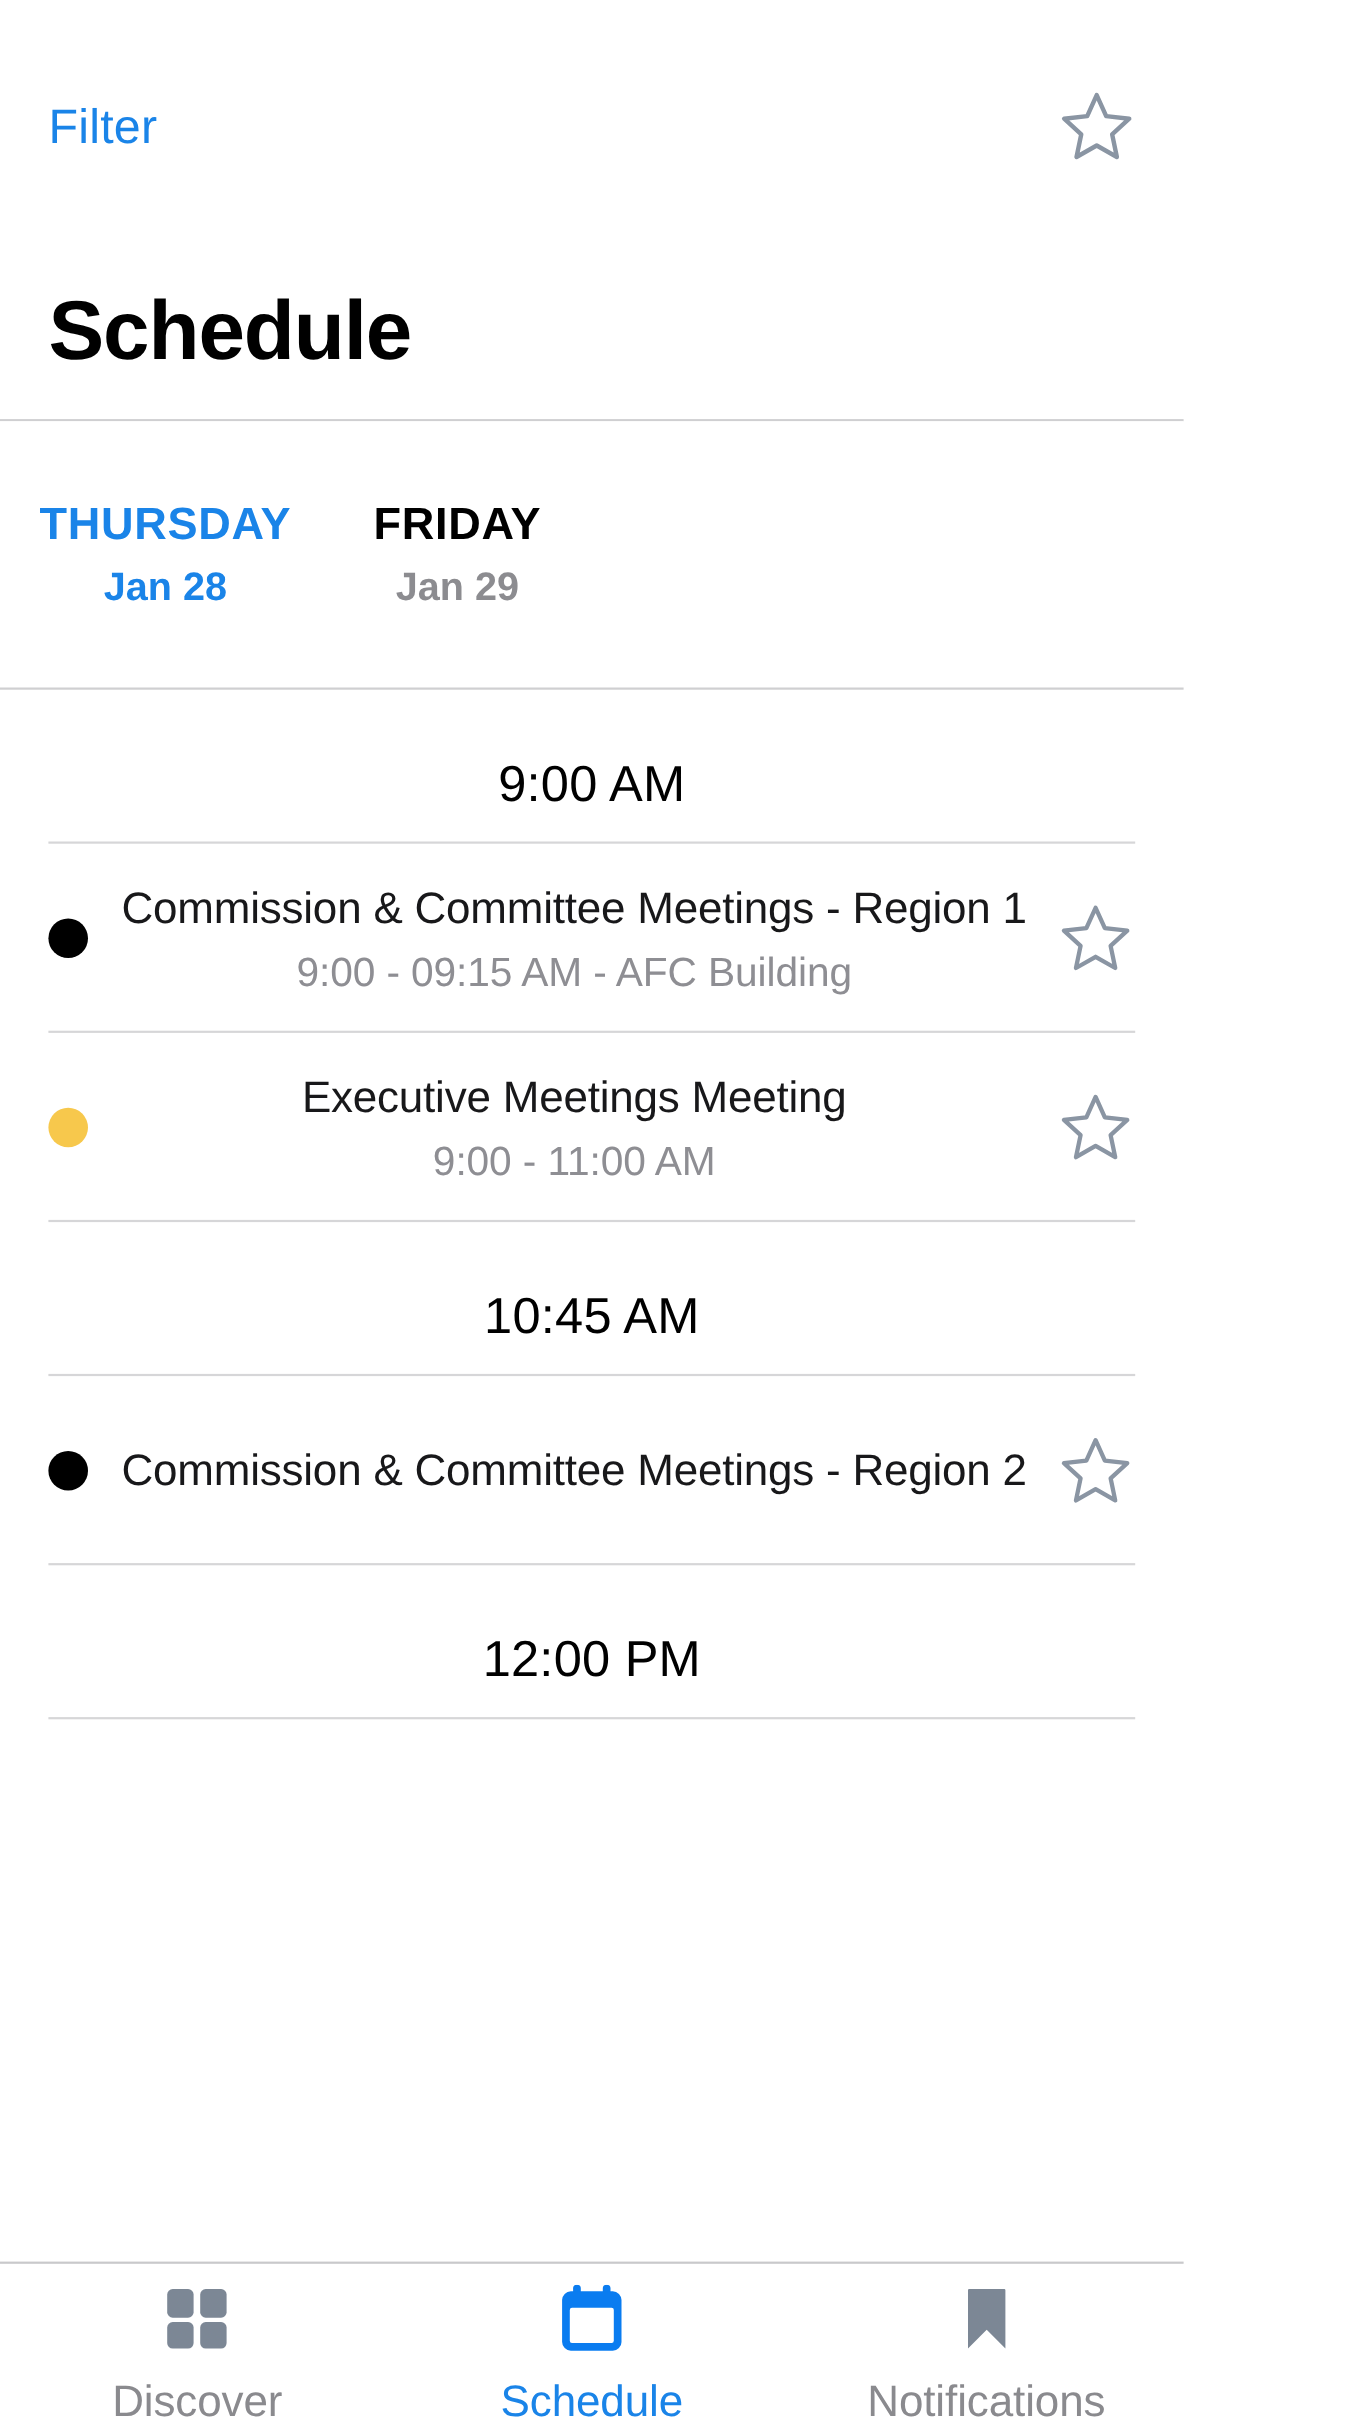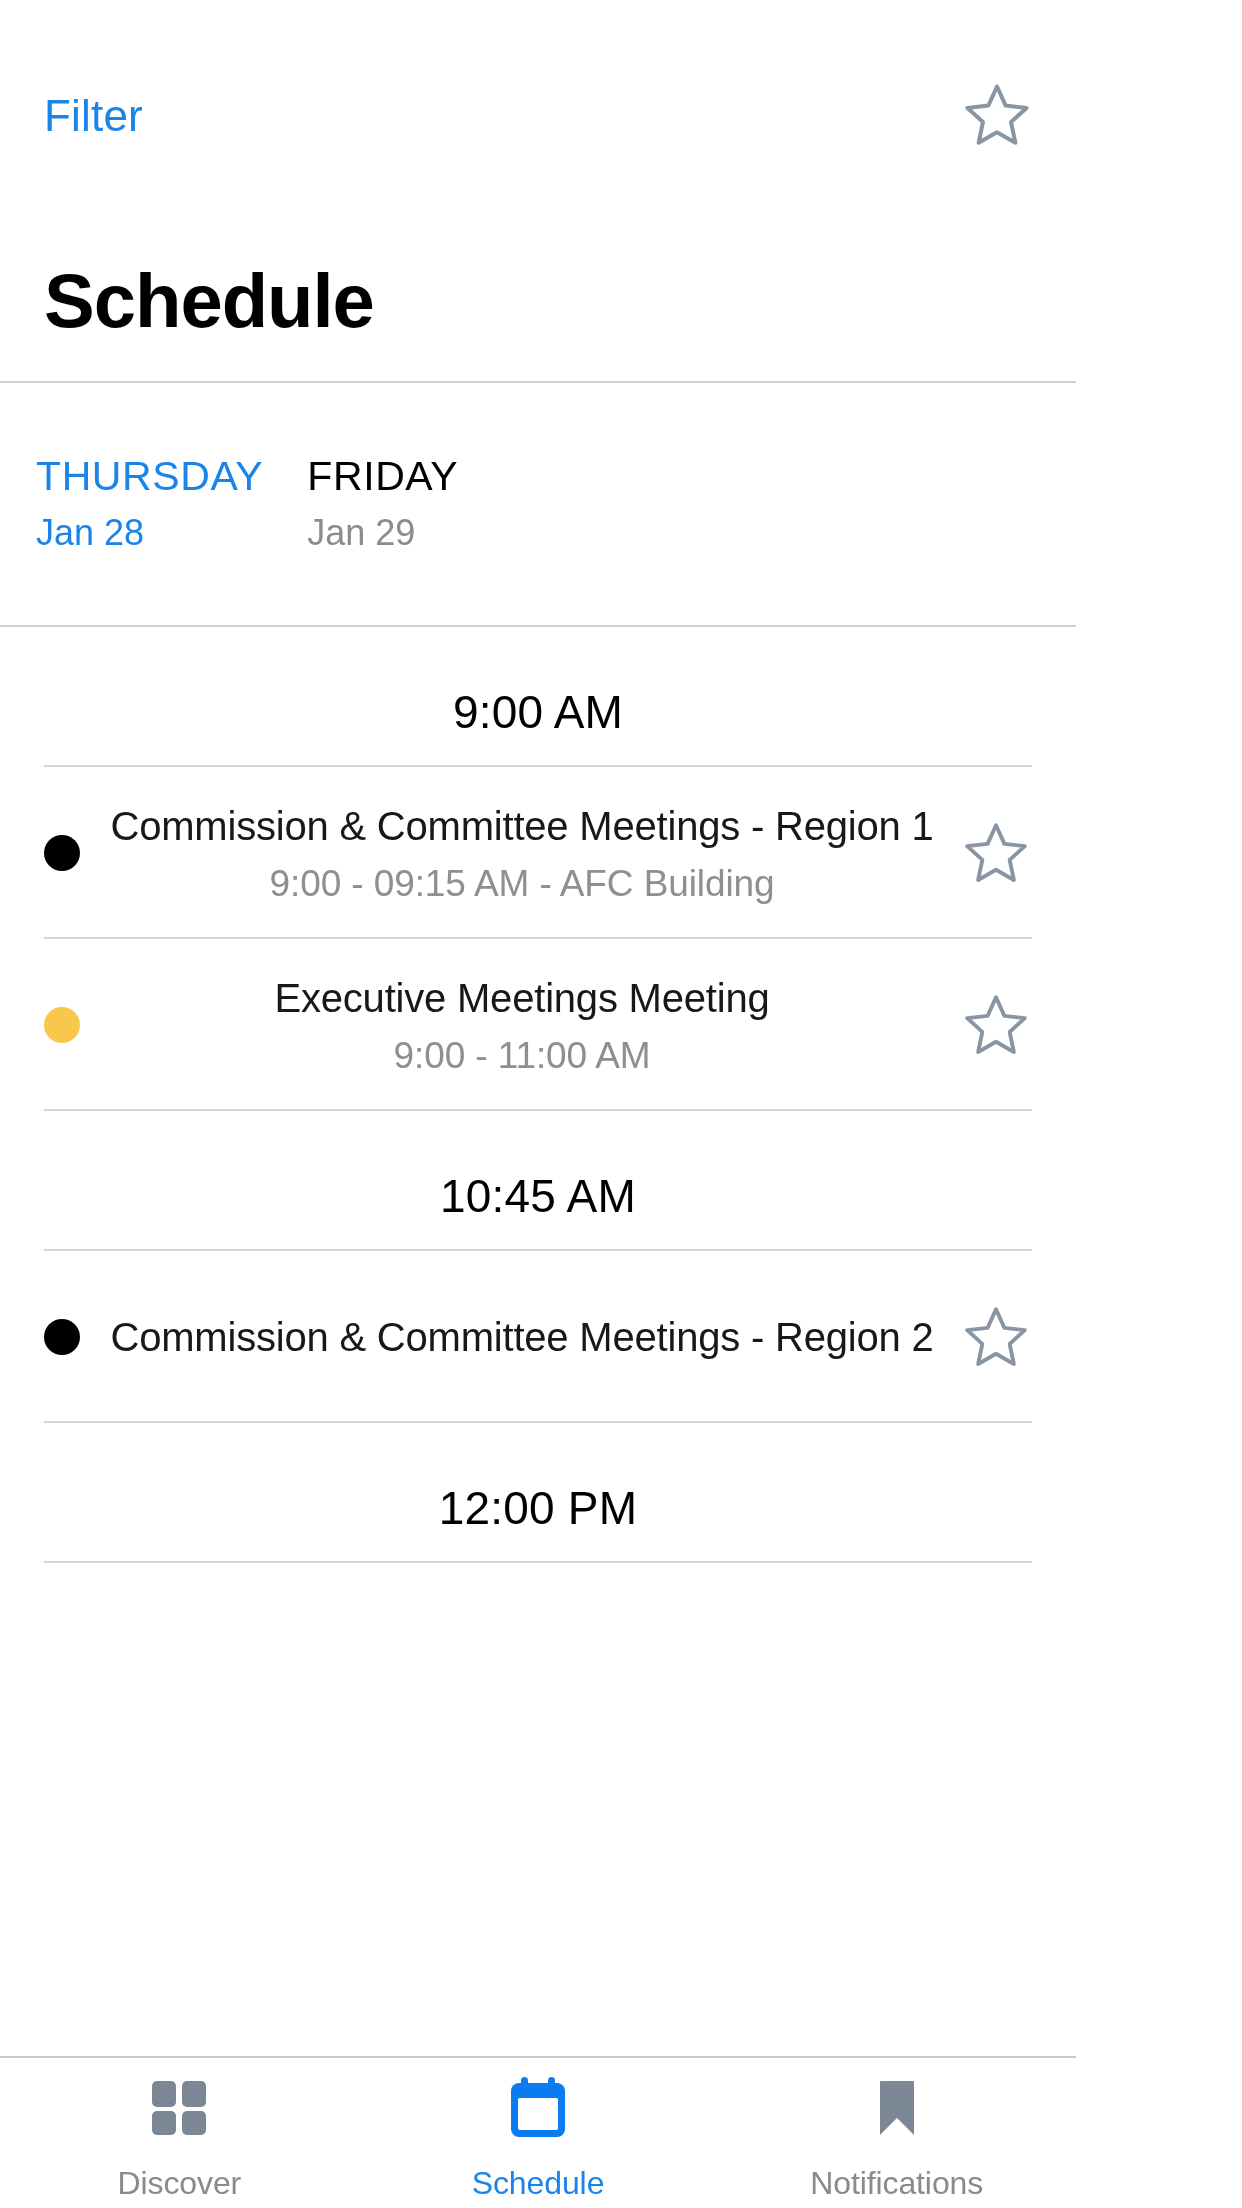--- a/index.html
+++ b/index.html
@@ -82,25 +82,26 @@
     align-items: center;
     padding-left: 14px;
     border-bottom: 2px solid #cfcfd1;
     background: #ffffff;
     overflow: hidden;
   }
   .daytab {
     min-width: 258px;
     padding: 6px 22px;
     box-sizing: border-box;
-    text-align: left;
+    text-align: center;
     background: none;
     border: none;
     font-family: "Liberation Sans", sans-serif;
     cursor: pointer;
+    font-weight: bold;
   }
   .daytab .dt-name {
     display: block;
     font-size: 41px;
     line-height: 52px;
     letter-spacing: 0.6px;
     color: #000000;
   }
   .daytab .dt-date {
     display: block;
@@ -193,21 +194,21 @@
     box-sizing: border-box;
     background: none;
     border: none;
     font-family: "Liberation Sans", sans-serif;
     cursor: pointer;
   }
   .tab-ico { height: 66px; display: flex; align-items: center; justify-content: center; }
   .tab-ico svg { display: block; }
   .tab-label {
     margin-top: 24px;
-    font-size: 32px;
+    font-size: 40px;
     line-height: 36px;
     color: #8a8a8e;
     letter-spacing: -0.1px;
   }
   .tab.active .tab-label { color: #1a84e8; }
 </style>
 </head>
 <body>
 
 <div class="phone">

